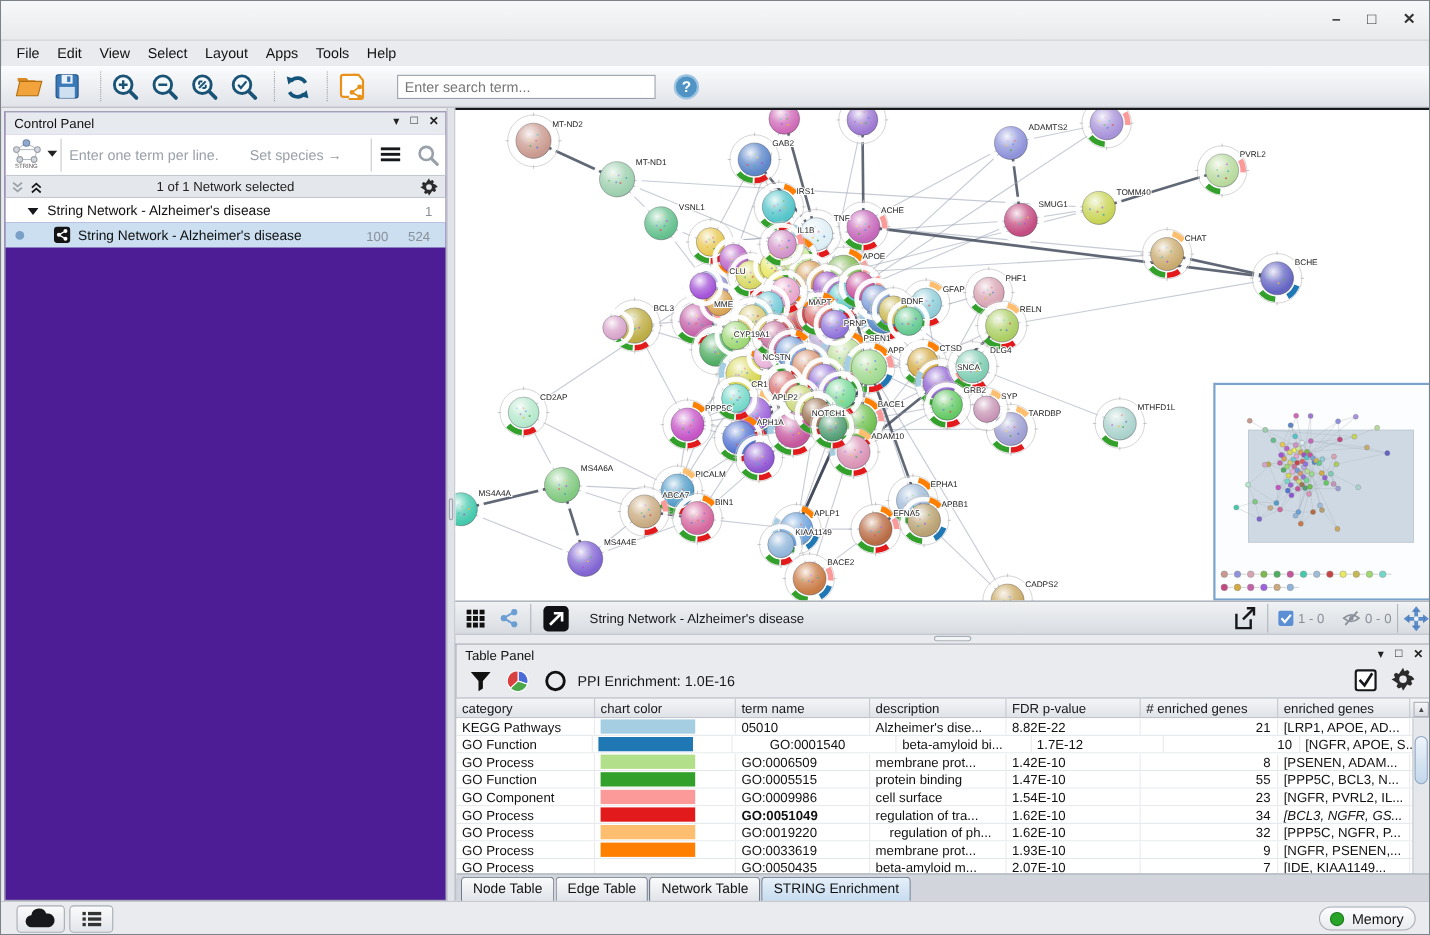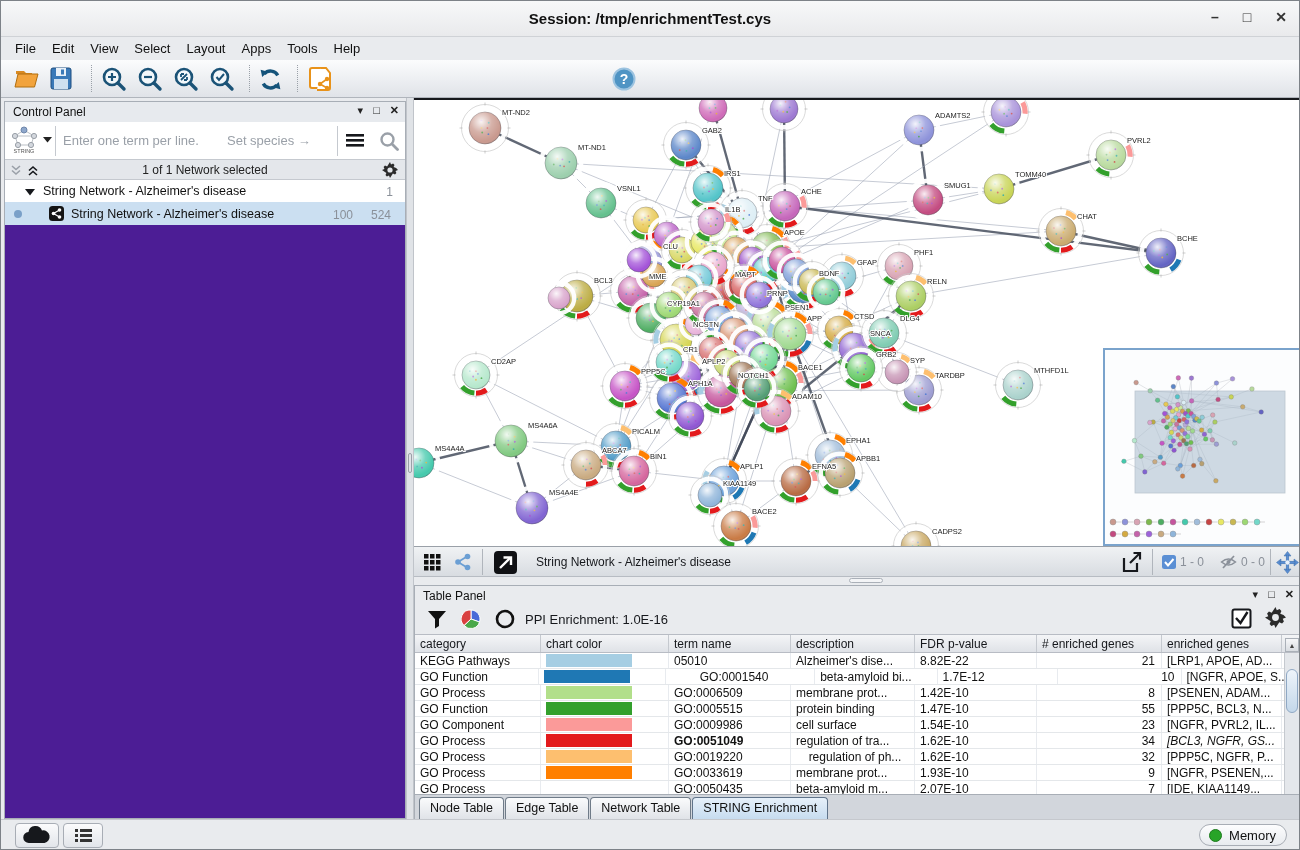--- a/index.html
+++ b/index.html
@@ -57,21 +57,20 @@
 .statusbar{position:absolute;left:0;right:0;bottom:0;height:30px;background:#e9ebee;border-top:1px solid #c5c8cd}
 .sbtn{position:absolute;top:3px;height:25px;background:linear-gradient(#fbfbfc,#e2e5ea);border:1px solid #a8adb5;border-radius:4px}
 .membtn{position:absolute;right:12px;top:4px;height:22px;width:88px;background:linear-gradient(#fdfdfe,#e8ebef);border:1px solid #a8adb5;border-radius:11px;font-size:13px;color:#111;text-align:right;padding:3px 10px 0 0}
 .memdot{position:absolute;left:9px;top:4px;width:13px;height:13px;border-radius:50%;background:#28a428;border:1px solid #1d7a1d}
 svg{display:block}
 </style>
 </head>
 <body>
 
 <div class="titlebar">
-  <div class="title">Session: /tmp/enrichmentTest.cys</div>
   <div class="winctrl">
     <span>–</span>
     <span>□</span>
     <span>✕</span>
   </div>
 </div>
 <div class="menubar" id="menubar">
     <div class="menu-item">File</div>
     <div class="menu-item">Edit</div>
     <div class="menu-item">View</div>
@@ -138,20 +137,21 @@
   <span class="tbi" style="left:306px">
     <svg width="30" height="28" viewBox="0 0 30 28">
         <rect x="3" y="2" width="15" height="20" rx="2" fill="#fff" stroke="#e8921a" stroke-width="2"></rect>
         <path d="M14 2h5l4 5v15a2 2 0 0 1-2 2H10" fill="#fff" stroke="#e8921a" stroke-width="2"></path>
         <circle cx="13" cy="18" r="2.2" fill="#e8921a"></circle>
         <circle cx="20" cy="13" r="2.2" fill="#e8921a"></circle>
         <circle cx="20" cy="22" r="2.2" fill="#e8921a"></circle>
         <path d="M13 18l7-5M13 18l7 4" stroke="#e8921a" stroke-width="1.6"></path>
       </svg>
     </span>
+  <input class="searchbox" placeholder="Enter search term..." style="">
   <span class="tbi" style="left:611px;top:7px">
     <svg width="24" height="24" viewBox="0 0 24 24">
         <circle cx="12" cy="12" r="10.5" fill="#4f94c4" stroke="#9cc3e0" stroke-width="2"></circle>
         <text x="12" y="17" text-anchor="middle" font-size="14" font-weight="bold" fill="#fff" font-family="Liberation Sans">?</text>
       </svg>
     </span>
 </div>
 
 <div class="cpanel">
   <div class="cp-head">

